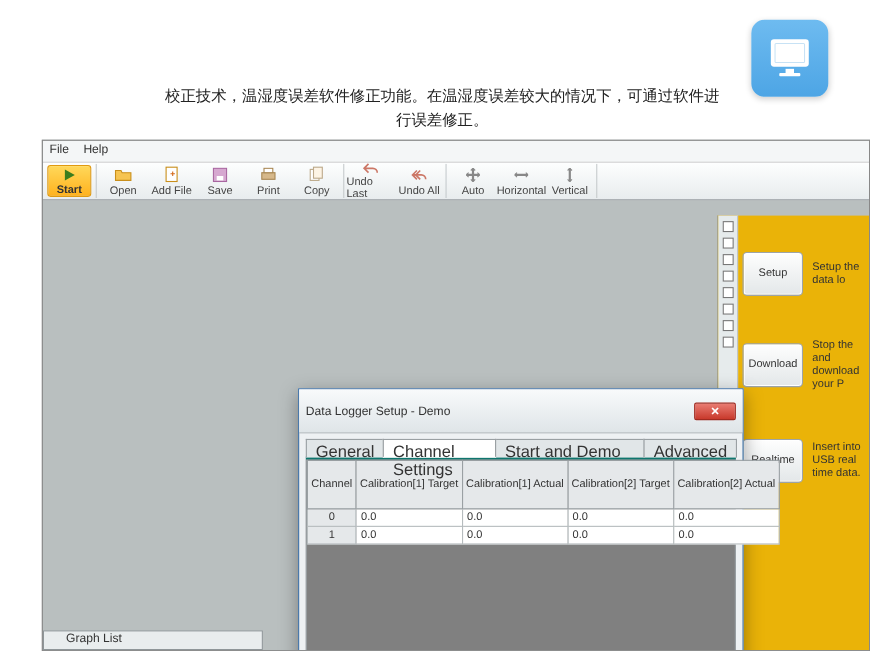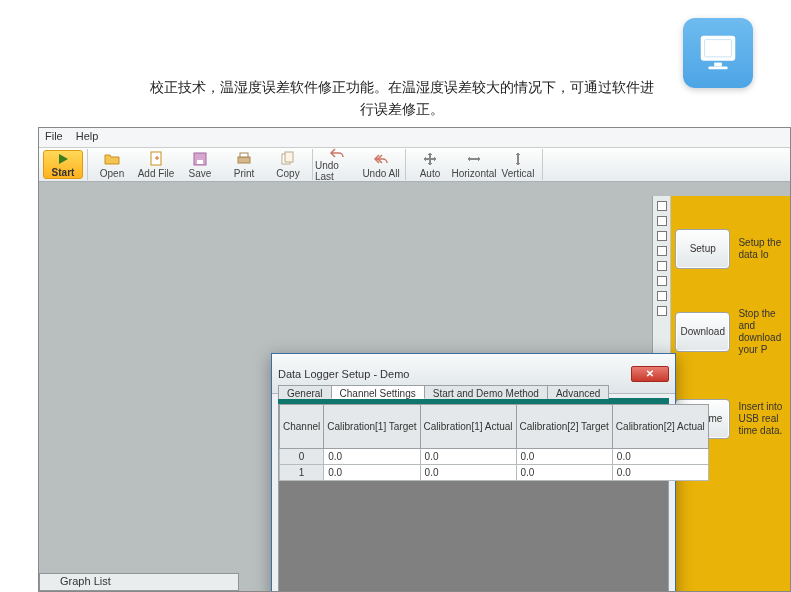--- a/index.html
+++ b/index.html
@@ -34,21 +34,21 @@
   .rp-text { font-size:10px; color:#333; line-height:1.2; width:56px; overflow:hidden;}
   .stripe .sq { width:10px; height:10px; border:1px solid #777; margin:5px auto 0; background:#fff;}
 
   
   .dialog { position:absolute; left:232px; top:225px; width:405px; height:292px; background:#eef1f3; border:1px solid #3a6ea5; box-shadow: 0 4px 16px rgba(0,0,0,.35);}
   .dlg-titlebar { height:40px; background:linear-gradient(#f8fafb,#dfe5e8); border-bottom:1px solid #b4bbbe; display:flex; align-items:center; padding:0 6px; font-size:11px; color:#333;}
   .dlg-titlebar .title{flex:1;}
   .dlg-close { width:38px; height:16px; background:linear-gradient(#e97c72,#c8392c); border:1px solid #a02a20; border-radius:2px; display:flex; align-items:center; justify-content:center; color:#fff; font-size:10px; font-weight:bold;}
   .dlg-body { position:absolute; top:24px; left:0; right:0; bottom:0; padding:6px; }
 
-  .tabs { display:flex; border-bottom:6px solid #0f766e; font-size:10px; height:20px;}
+  .tabs { display:flex; border-bottom:3px solid #0f766e; font-size:15px; height:20px;margin-top:14px;}
   .tab { padding:2px 8px; border:1px solid #9aa0a3; border-bottom:none; background:#e1e6e8; margin-right:-1px; color:#333; position:relative; top:1px;}
   .tab.active { background:#fff; border-bottom:1px solid #fff; z-index:1;}
 
   .tabpanel { border:1px solid #9aa0a3; border-top:none; background:#808080; height:235px; position:relative;}
   .grid { background:#808080;}
   .grid table { border-collapse:collapse; width:100%; font-size:10px;}
   .grid th { background:#e5e8ea; border:1px solid #9aa0a3; padding:16px 3px; font-weight:normal; text-align:left; color:#333; white-space:nowrap;}
   .grid td { background:#fff; border:1px solid #b6bcbe; padding:2px 4px; color:#333;}
   .grid td.rowhdr { background:#e5e8ea; text-align:center; width:30px;}
 

